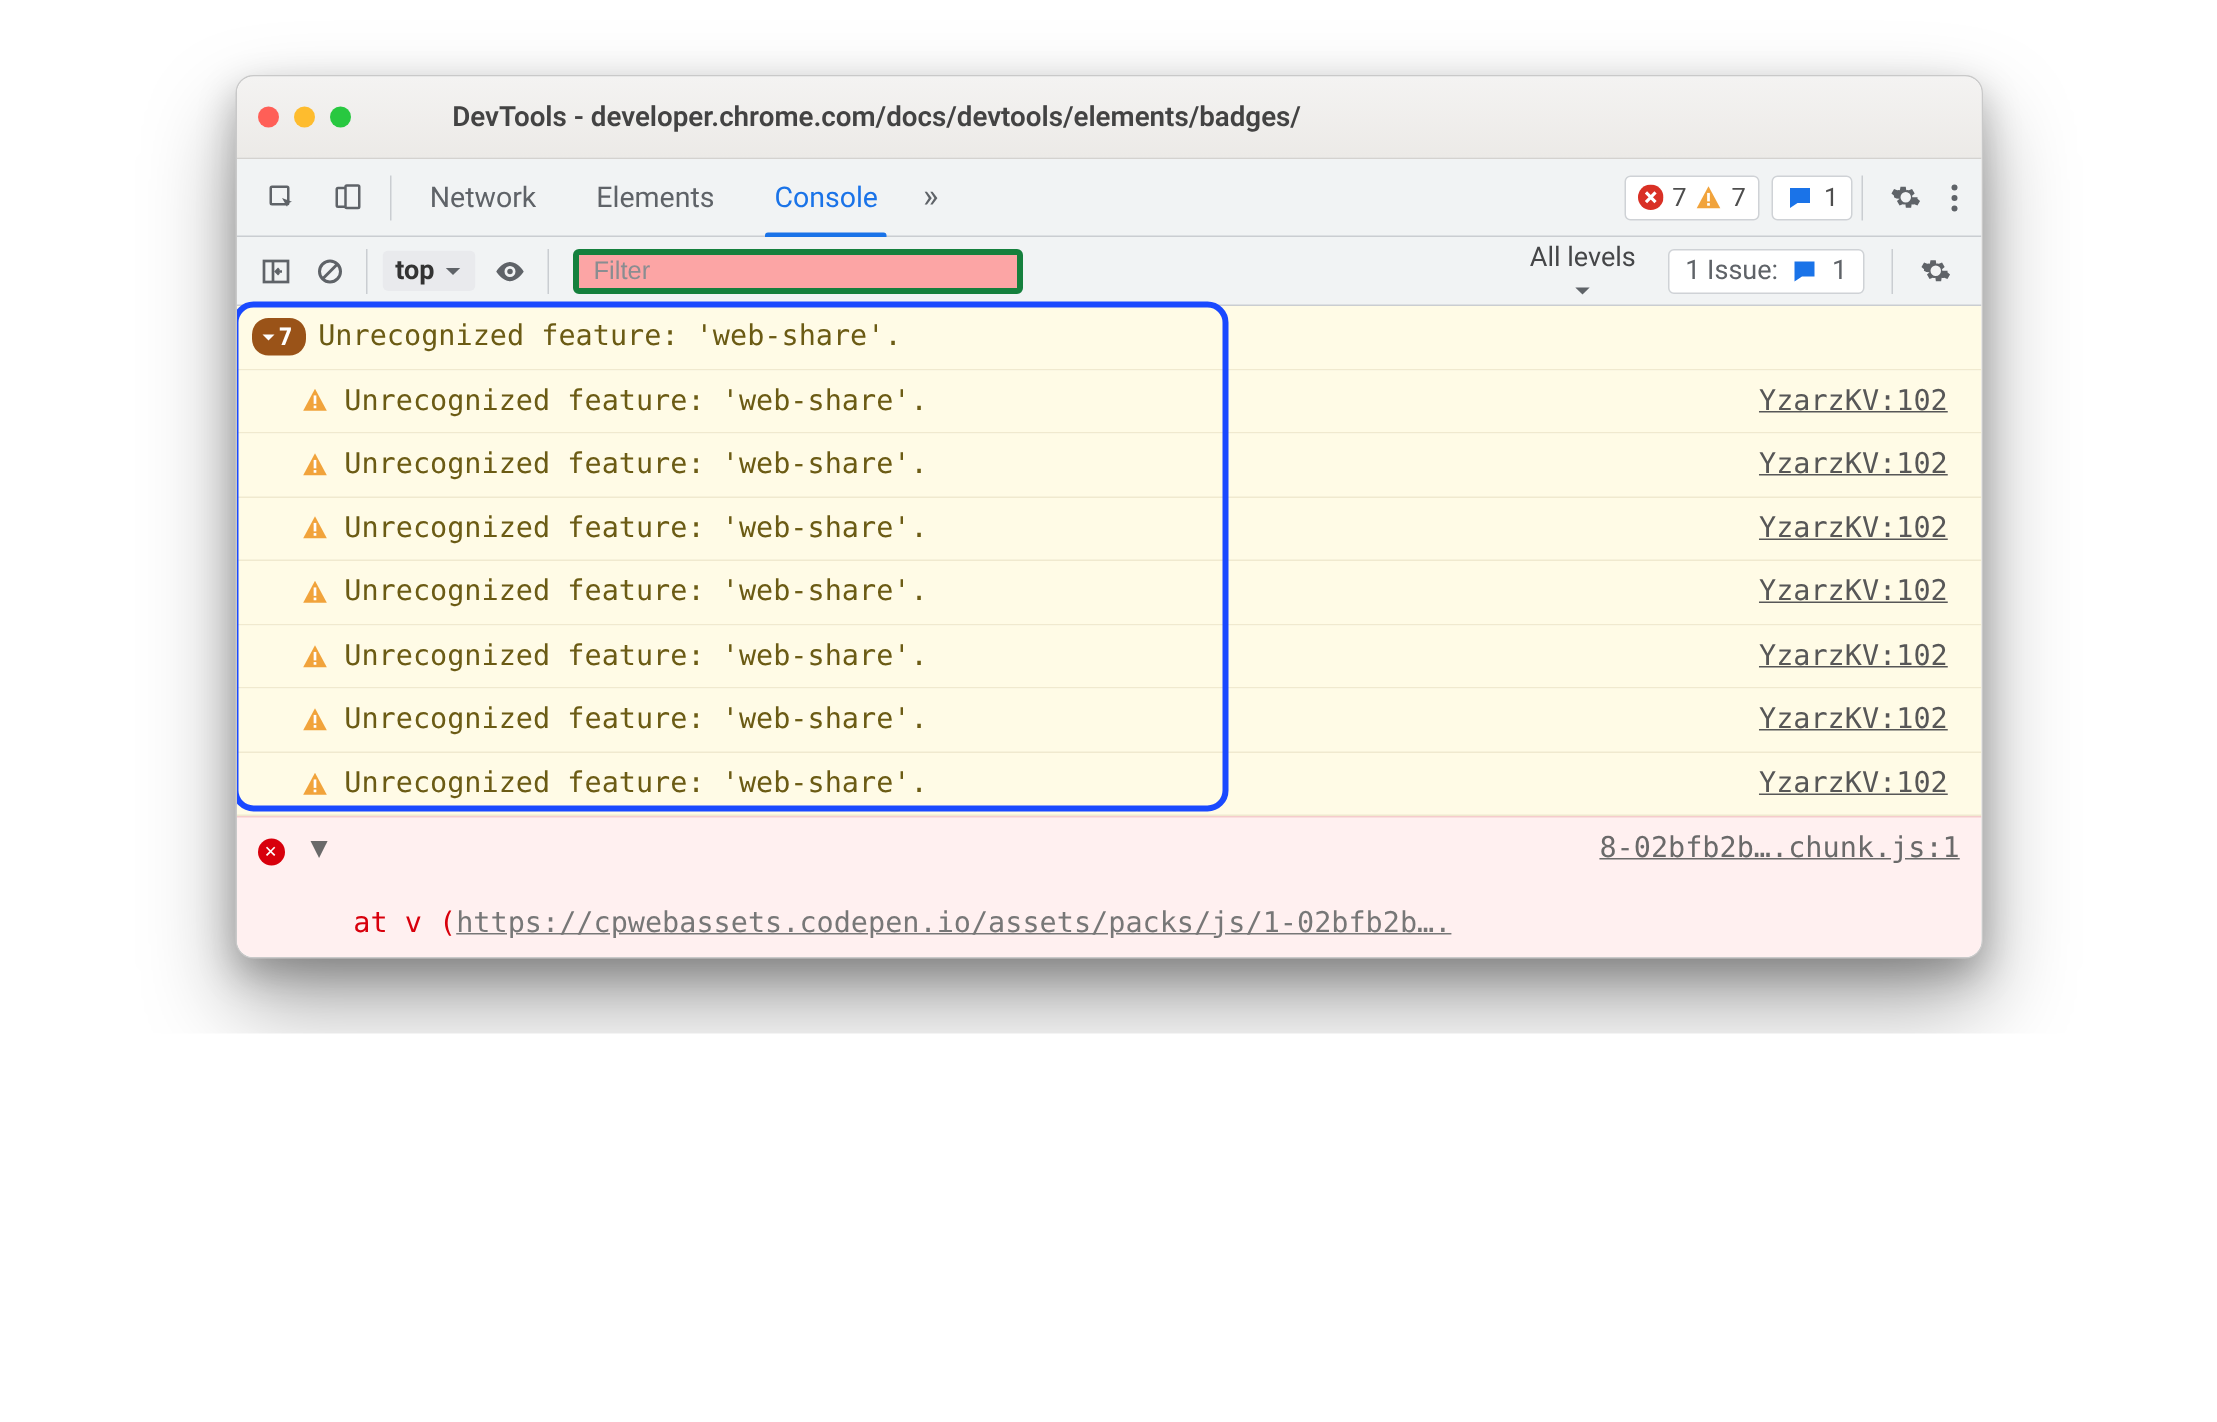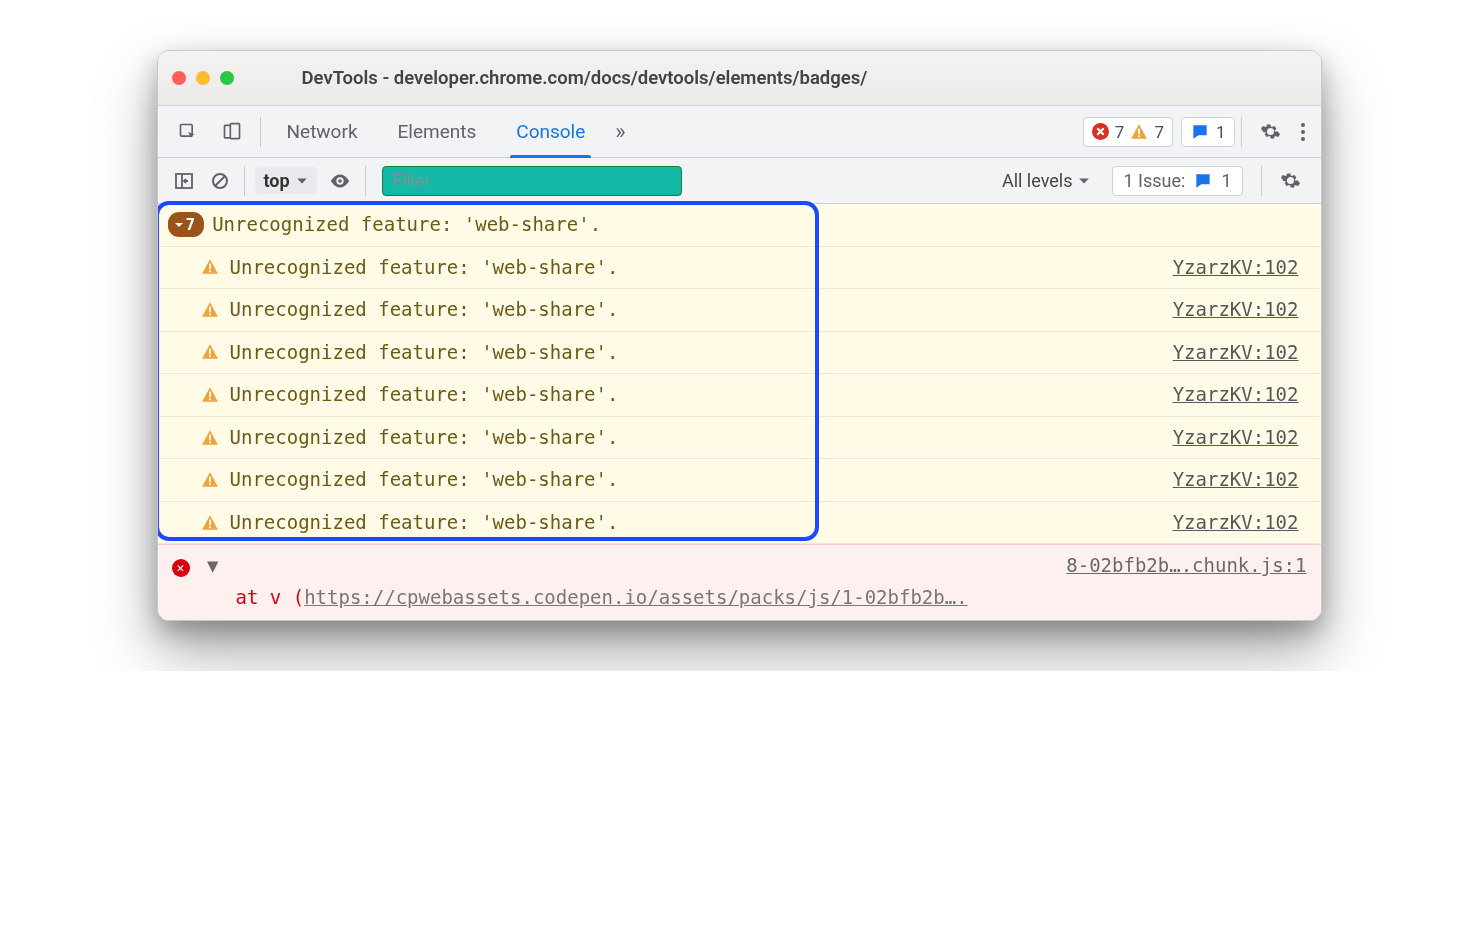--- a/index.html
+++ b/index.html
@@ -46,23 +46,23 @@
   .tab { position:relative;text-align:right;}
   .spacer{flex:1;}
   .badge-box{display:flex;align-items:center;gap:6px;border:1px solid #cfd2d6;border-radius:4px;background:#fff;height:30px;padding:0 8px;font-size:17px;color:#4e4e4e;}
   .sep-v { width:1px; height:30px; background:#cacdd1; margin:0 6px;}
   
   .filterbar {
     display:flex;align-items:center;height:46px;background:#f1f3f4;border-bottom:1px solid #cacdd1;padding:0 8px;
     font-size:18px;color:#5f6368;
   }
   .ctx-sel{display:flex;align-items:center;gap:6px;border:1px solid transparent;border-radius:4px;padding:2px 8px;background:#e9eaed;margin:0 4px;color:#333;font-weight:bold;}
-  .filter-input{ flex:0 0 300px; height:30px;border:1px solid #15803d;border-radius:4px;background:#14b8a6;padding:0 10px;font-size:17px;color:#333;margin:0 10px;}
+  .filter-input{ flex:0 0 300px; height:30px;border:4px solid #15803d;border-radius:4px;background:#fca5a5;padding:0 10px;font-size:17px;color:#333;margin:0 10px;}
   .filter-input::placeholder{color:#8a8d91;}
-  .lvl-sel{display:flex;align-items:center;gap:6px;padding:0 10px;color:#454648;}
+  .lvl-sel{display:flex;align-items:center;gap:6px;padding:0 10px;color:#454648;flex-direction:column;}
   .issues-chip{display:flex;align-items:center;gap:8px;border:1px solid #cfd2d6;border-radius:4px;background:#fff;height:30px;padding:0 10px;}
   
   .console{font-family:"SFMono-Regular",Menlo,Consolas,monospace;font-size:19px;line-height:1.45;}
   .count-pill{display:inline-flex;align-items:center;gap:2px;background:#9a5318;color:#fff;border-radius:11px;padding:1px 9px 1px 6px;font-size:16px;font-weight:700;margin-right:8px;}
   .wmsg{color:#6b5b14;}
   .link{color:#575757;text-decoration:underline;cursor:pointer;}
   
   svg{display:block;}
   .icon-md{width:20px;height:20px;}
   .warn-ico{display:inline-flex;width:20px;height:20px;align-items:center;justify-content:center;margin-right:10px;}
@@ -306,19 +306,19 @@
             <a class="link">YzarzKV:102</a>
           </div>
         </div>
       <div class="hlwrap"></div>
     </div>
 
     <div class="error-block">
       <span class="err-ico">✕</span>
       <span class="caret">▼</span>
       <a class="src" style="float:right">8-02bfb2b….chunk.js:1</a>
-      <div class="stack" style="padding-left:64px;margin-top:2px">
+      <div class="stack" style="padding-left:64px;margin-top:20px">
         <span>at v (</span><a>https://cpwebassets.codepen.io/assets/packs/js/1-02bfb2b….</a>
       </div>
     </div>
 
   </div>
 </div>
 
 </body></html>

